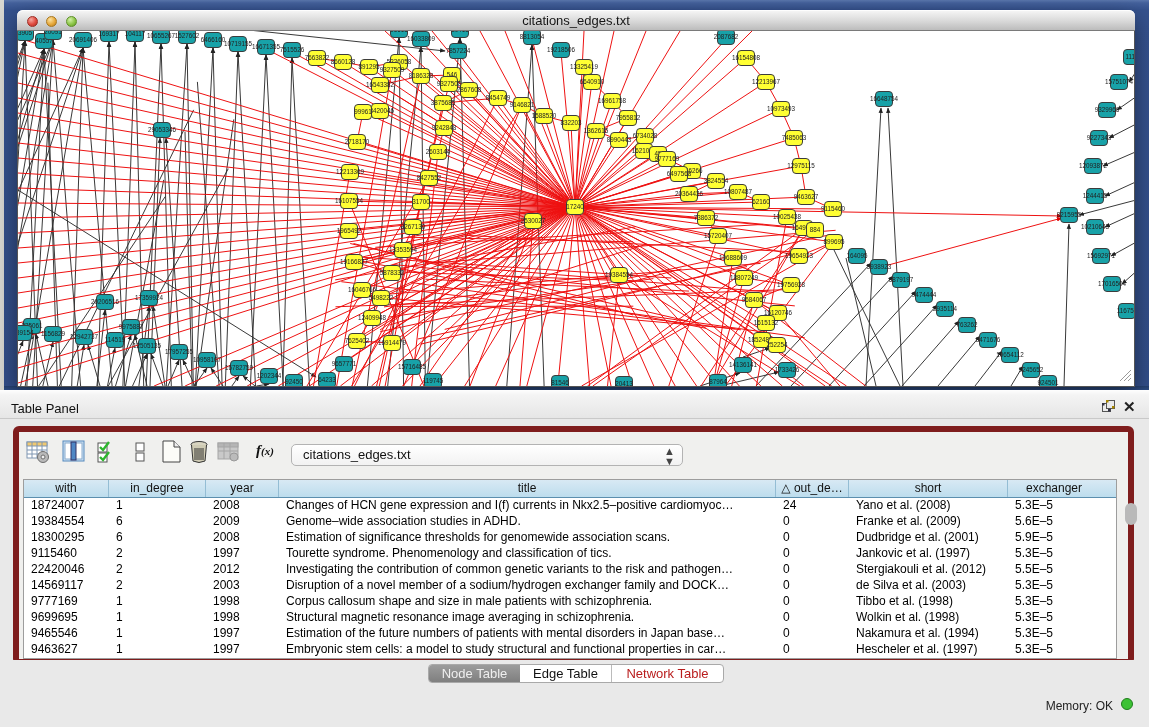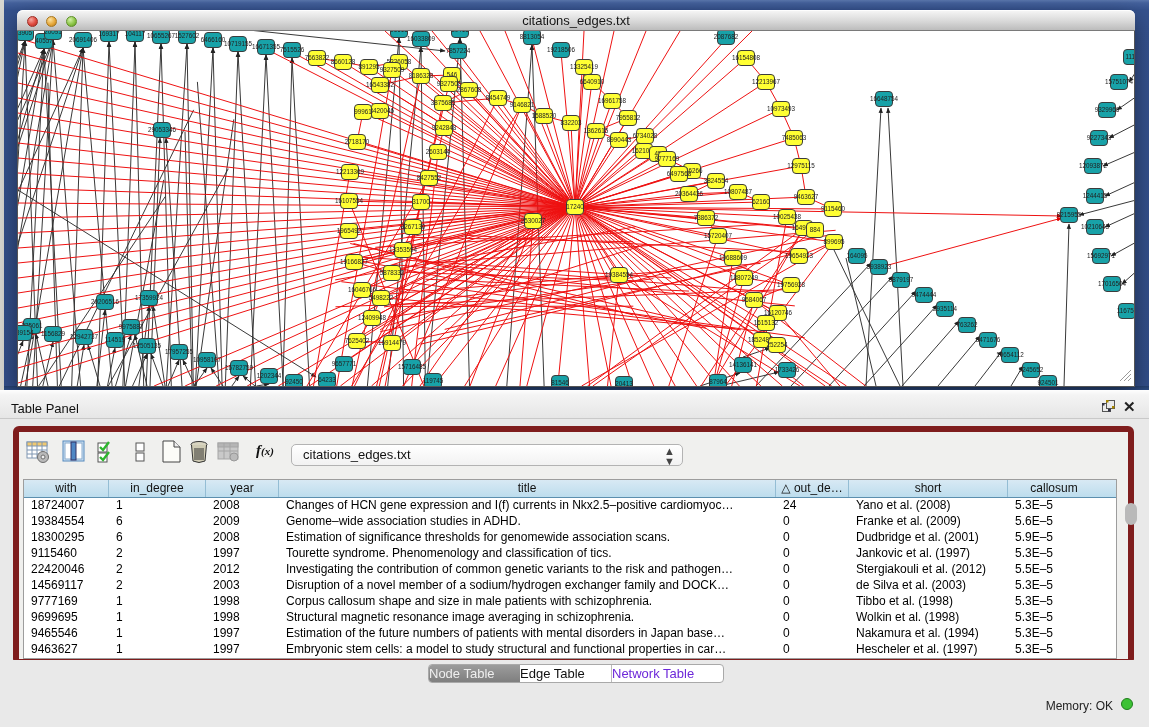--- a/index.html
+++ b/index.html
@@ -23,25 +23,25 @@
 #tablewrap{position:absolute;left:4px;top:47px;width:1094px;height:180px;background:#fff;border:1px solid #9d9d9d}
 #thead{position:absolute;left:0;top:0;width:100%;height:18px;background:linear-gradient(#d8e9f4,#bddded);display:flex;font-size:12px;color:#111;border-bottom:1px solid #5c8fae}
 #thead div{border-right:1px solid #94bdd4;text-align:center;line-height:17px;overflow:hidden;white-space:nowrap}
 #tbody{position:absolute;left:0;top:18px;width:100%;font-size:12px;color:#000}
 .tr{display:flex;height:16px;line-height:15px;white-space:nowrap}
 .tr div{overflow:hidden;padding-left:7px}
 .c0{width:85px}.c1{width:97px}.c2{width:73px}.c3{width:497px}.c4{width:73px}.c5{width:159px}.c6{width:92px}
 #vscroll{position:absolute;left:1101px;top:47px;width:33px;height:180px}
 #vthumb{position:absolute;left:5px;top:24px;width:12px;height:22px;background:#b9b9b9;border-radius:6px}
 #tabbar{position:absolute;left:0;top:270px;width:1149px;height:56px;background:#e9e9e9}
-#seg{position:absolute;left:428px;top:4px;width:296px;height:19px;background:#fff;border:1px solid #a9a9a9;border-radius:4px;display:flex;font-size:13px;}
+#seg{position:absolute;left:428px;top:4px;width:296px;height:19px;background:#fff;border:1px solid #a9a9a9;border-radius:4px;display:flex;font-size:13px;text-align:center}
 #seg div{line-height:18px}
 #seg .s0{width:91px;background:linear-gradient(#9c9c9c,#7f7f7f);color:#efefef;border-radius:3px 0 0 3px}
 #seg .s1{width:92px;color:#111;border-right:1px solid #bbb}
-#seg .s2{width:111px;color:#6d28d9}
+#seg .s2{width:111px;color:#b91c1c}
 #mem{position:absolute;right:36px;top:39px;font-size:12px;color:#222}
 #memdot{position:absolute;right:16px;top:38px;width:12px;height:12px;border-radius:50%;background:#3cc234;border:1px solid #1f7d1c}
 #flicon{position:absolute;left:1102px;top:10px;width:13px;height:13px}
 #xicon{position:absolute;left:1123px;top:8px;font-size:15px;color:#222;font-weight:bold}
 .icon{position:absolute;top:8px}
 </style></head><body>
 <div id="root">
 <div id="desk"></div>
     <div id="band"></div>
     <div id="leftstrip"></div>
@@ -1065,21 +1065,21 @@
           <div id="combo">citations_edges.txt<div class="arr">▲<br>▼</div></div>
         </div>
   <div id="tablewrap">
    <div id="thead">
             <div style="width:85px">with</div>
             <div style="width:97px">in_degree</div>
             <div style="width:73px">year</div>
             <div style="width:497px">title</div>
             <div style="width:73px">△ out_de…</div>
             <div style="width:159px">short</div>
-            <div style="width:92px;border-right:none">callosum</div>
+            <div style="width:92px;border-right:none">exchanger</div>
           </div>
    <div id="tbody">
             <div class="tr">
               <div class="c0">18724007</div>
               <div class="c1">1</div>
               <div class="c2">2008</div>
               <div class="c3">Changes of HCN gene expression and I(f) currents in Nkx2.5–positive cardiomyoc…</div>
               <div class="c4">24</div>
               <div class="c5">Yano et al. (2008)</div>
               <div class="c6">5.3E–5</div>

